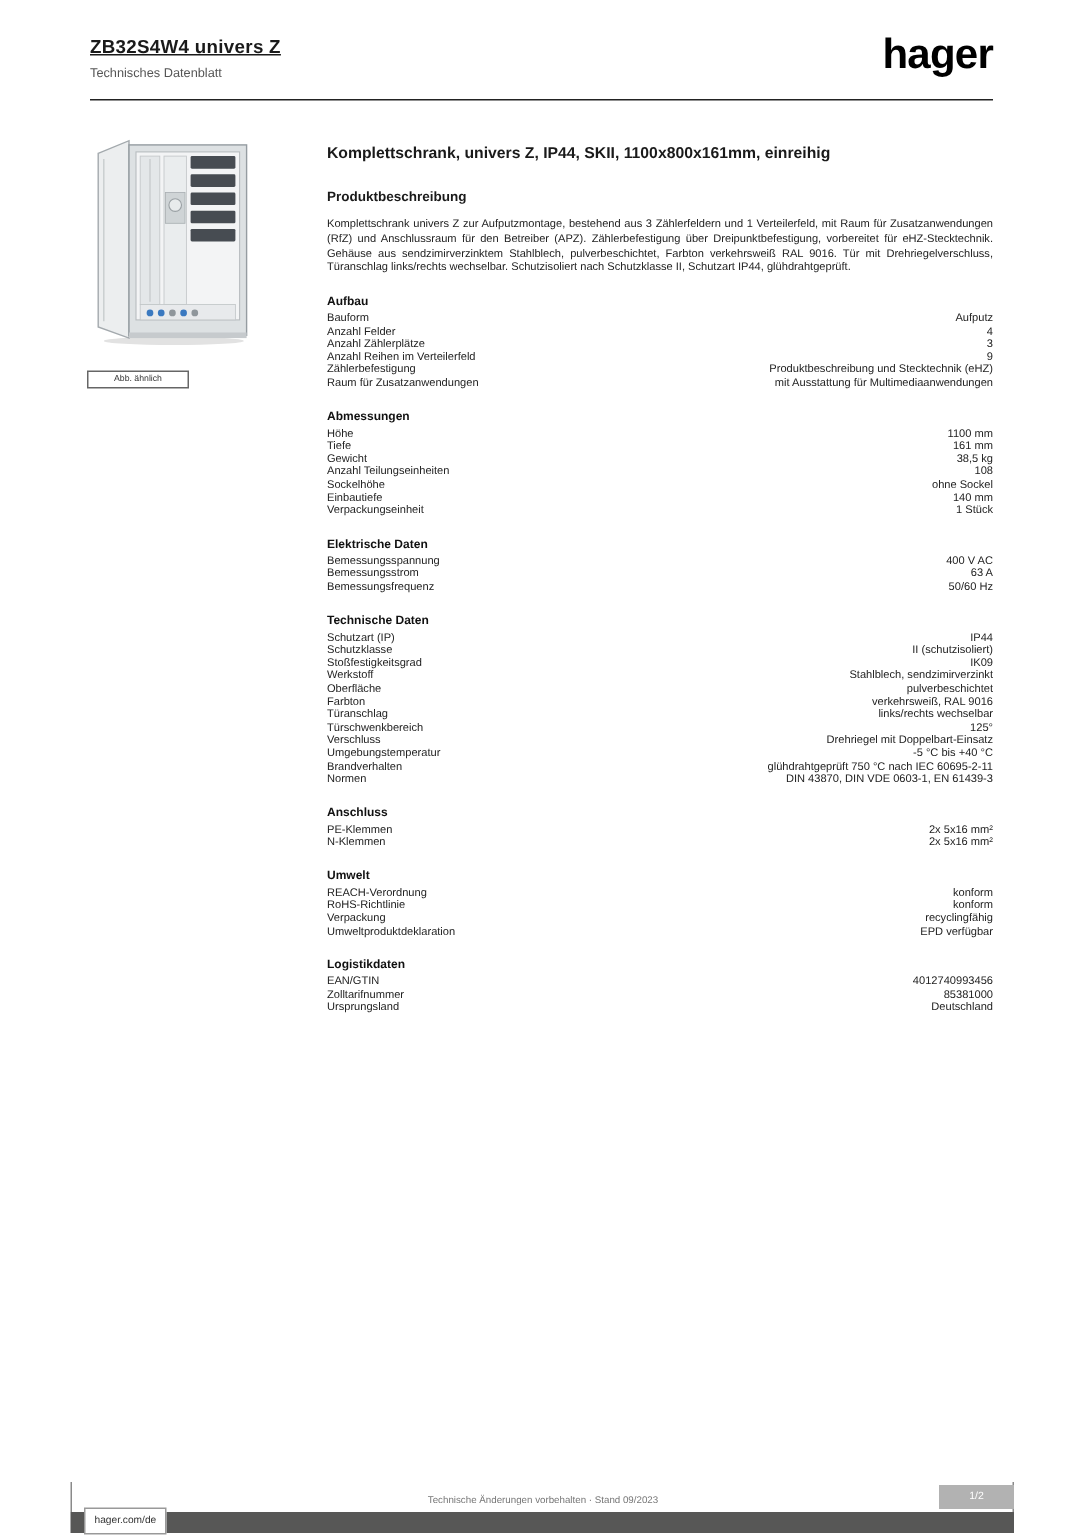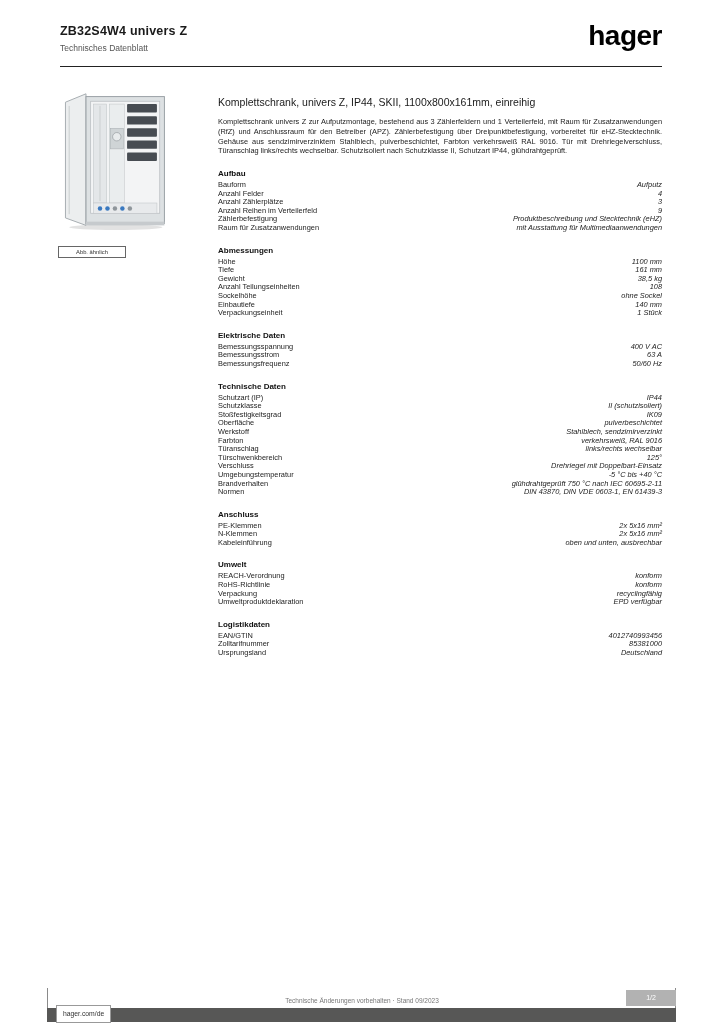--- a/index.html
+++ b/index.html
@@ -2,41 +2,41 @@
 <html><head>
 <meta charset="utf-8">
 <style>
   html,body { margin:0; padding:0; background:#e9e9e9; }
   .page {
     position:relative; width:724px; height:1024px; margin:0 auto;
     background:#ffffff; overflow:hidden;
     font-family:"Liberation Sans", sans-serif; color:#1a1a1a;
   }
   
-  .hdr-ref   { position:absolute; left:60px; top:24px; font-size:12.5px; font-weight:bold; letter-spacing:.2px; }
+  .hdr-ref   { position:absolute; left:60px; top:24px; font-size:12.5px; font-weight:bold; letter-spacing:.2px;text-decoration:underline; }
   .hdr-doc   { position:absolute; left:60px; top:43px; font-size:8.5px; color:#555; }
   .hdr-logo  { position:absolute; right:62px; top:20px; font-size:28px; font-weight:bold; color:#000000; letter-spacing:-.5px; }
   .hdr-rule  { position:absolute; left:60px; right:62px; top:66px; border-top:1.2px solid #222; height:0; }
 
   
   .figure    { position:absolute; left:58px; top:86px; width:114px; }
   .fig-cap   { margin-top:6px; width:64px; border:1px solid #666; font-size:5.8px;
                text-align:center; padding:2px 1px; color:#333; }
 
   
   .main      { position:absolute; left:218px; top:96px; width:444px; }
-  .title     { font-size:10.5px; font-weight:normal; line-height:13px; margin:0; }
+  .title     { font-size:10.5px; font-weight:bold; line-height:13px; margin:0; }
   .desc-head { font-size:9px; font-weight:bold; margin:17px 0 0 0; }
   .desc      { font-size:7.4px; line-height:1.32; margin:8px 0 0 0; color:#222; text-align:justify; }
 
   .section   { margin-top:13px; }
   .sec-heading { font-size:8px; font-weight:bold; margin-bottom:3px; color:#111; }
   .row       { display:flex; justify-content:space-between; font-size:7.4px; line-height:8.6px; color:#222; }
   .row .lbl  { padding-right:10px; white-space:nowrap; }
-  .row .val  { text-align:left;font-style:italic; }
+  .row .val  { text-align:left; }
 
   
   .foot-note { position:absolute; left:0; right:0; bottom:20px; text-align:center; font-size:6.5px; color:#777; }
   .foot-band { position:absolute; left:47px; right:48px; bottom:2px; height:14px; background:#575756; }
   .foot-site { position:absolute; left:56px; bottom:1px; height:16px; background:#fff; border:0.5px solid #999;
                padding:0 6px; font-size:6.8px; line-height:16px; color:#333; }
   .foot-page { position:absolute; right:48px; bottom:18px; width:50px; height:16px; background:#b2b2b2;
                color:#fff; font-size:7px; line-height:16px; text-align:center; }
   .mark      { position:absolute; bottom:16px; width:1px; height:20px; background:#8a8a8a; }
   .mark.l    { left:47px; }
@@ -82,20 +82,21 @@
       <circle cx="61" cy="126" r="2.4" fill="#8f969b"></circle>
       <circle cx="69" cy="126" r="2.4" fill="#3a79c0"></circle>
       <circle cx="77" cy="126" r="2.4" fill="#8f969b"></circle>
       <rect x="30" y="140" width="84" height="4" fill="#c6cacd"></rect>
     </svg>
     <div class="fig-cap">Abb. ähnlich</div>
   </div>
 
   <div class="main">
     <h1 class="title">Komplettschrank, univers Z, IP44, SKII, 1100x800x161mm, einreihig</h1>
+    <div class="desc-head">Produktbeschreibung</div>
     <p class="desc">Komplettschrank univers Z zur Aufputzmontage, bestehend aus 3 Zählerfeldern und 1 Verteilerfeld, mit Raum für Zusatzanwendungen (RfZ) und Anschlussraum für den Betreiber (APZ). Zählerbefestigung über Dreipunktbefestigung, vorbereitet für eHZ-Stecktechnik. Gehäuse aus sendzimirverzinktem Stahlblech, pulverbeschichtet, Farbton verkehrsweiß RAL 9016. Tür mit Drehriegelverschluss, Türanschlag links/rechts wechselbar. Schutzisoliert nach Schutzklasse II, Schutzart IP44, glühdrahtgeprüft.</p>
     <div id="sections">
         <div class="section">
           <div class="sec-heading">Aufbau</div>
           <div class="row">
             <span class="lbl">Bauform</span>
             <span class="val">Aufputz</span>
           </div>
           <div class="row">
             <span class="lbl">Anzahl Felder</span>
@@ -172,28 +173,28 @@
           </div>
           <div class="row">
             <span class="lbl">Schutzklasse</span>
             <span class="val">II (schutzisoliert)</span>
           </div>
           <div class="row">
             <span class="lbl">Stoßfestigkeitsgrad</span>
             <span class="val">IK09</span>
           </div>
           <div class="row">
+            <span class="lbl">Werkstoff</span>
+            <span class="val">Stahlblech, sendzimirverzinkt</span>
+          </div>
+          <div class="row">
             <span class="lbl">Oberfläche</span>
             <span class="val">pulverbeschichtet</span>
           </div>
           <div class="row">
-            <span class="lbl">Werkstoff</span>
-            <span class="val">Stahlblech, sendzimirverzinkt</span>
-          </div>
-          <div class="row">
             <span class="lbl">Farbton</span>
             <span class="val">verkehrsweiß, RAL 9016</span>
           </div>
           <div class="row">
             <span class="lbl">Türanschlag</span>
             <span class="val">links/rechts wechselbar</span>
           </div>
           <div class="row">
             <span class="lbl">Türschwenkbereich</span>
             <span class="val">125°</span>
@@ -217,24 +218,20 @@
         </div>
         <div class="section">
           <div class="sec-heading">Anschluss</div>
           <div class="row">
             <span class="lbl">PE-Klemmen</span>
             <span class="val">2x 5x16 mm²</span>
           </div>
           <div class="row">
             <span class="lbl">N-Klemmen</span>
             <span class="val">2x 5x16 mm²</span>
-          </div>
-          <div class="row">
-            <span class="lbl">Kabeleinführung</span>
-            <span class="val">oben und unten, ausbrechbar</span>
           </div>
         </div>
         <div class="section">
           <div class="sec-heading">Umwelt</div>
           <div class="row">
             <span class="lbl">REACH-Verordnung</span>
             <span class="val">konform</span>
           </div>
           <div class="row">
             <span class="lbl">RoHS-Richtlinie</span>

